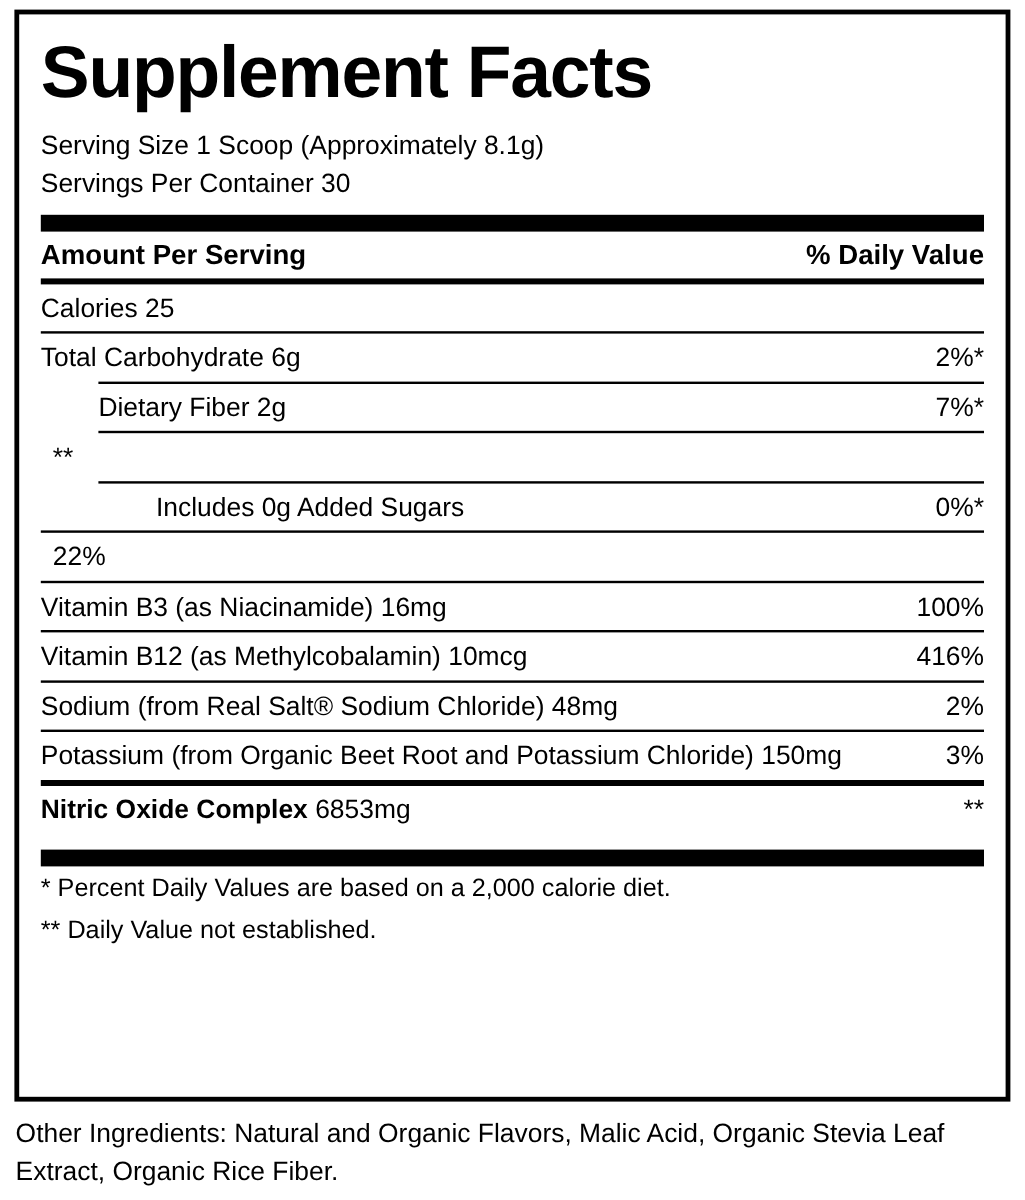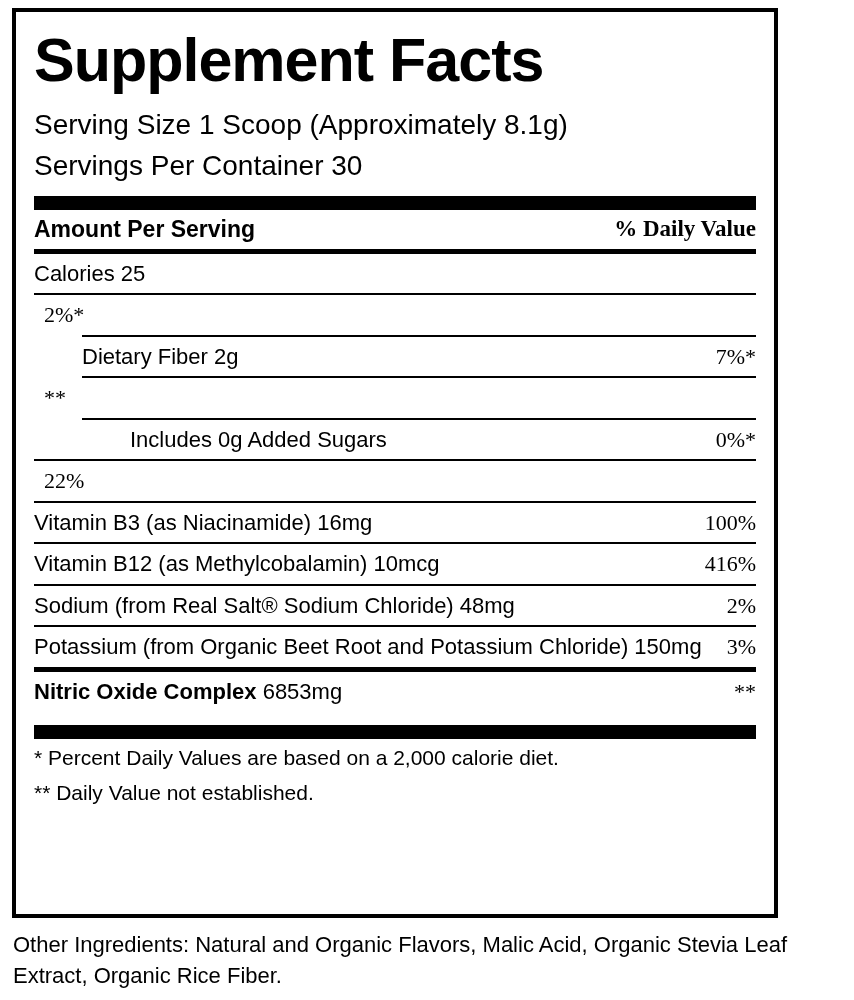--- a/index.html
+++ b/index.html
@@ -12,35 +12,35 @@
     height: 1000px;
     font-family: "Liberation Sans", sans-serif;
     color: #000000;
     position: relative;
     overflow: hidden;
   }
   .panel {
     position: absolute;
     left: 12px;
     top: 8px;
-    width: 766px;
+    width: 830px;
     border: 4px solid #000000;
     box-sizing: border-box;
     padding: 14px 18px 10px 18px;
     height: 910px;
   }
   .title {
     font-size: 61px;
     font-weight: bold;
     line-height: 1.0;
     letter-spacing: -1px;
     margin: 4px 0 14px 0;
   }
   .serving-line {
-    font-size: 28px;
+    font-size: 22px;
     line-height: 1.45;
   }
   .rule-thick {
     height: 14px;
     background: #000000;
     margin: 10px 0 0 0;
   }
   .rule-med {
     height: 5px;
     background: #000000;
@@ -51,21 +51,21 @@
   }
   .row {
     display: flex;
     justify-content: space-between;
     align-items: flex-start;
     font-size: 22px;
     padding: 6px 0 6px 0;
     line-height: 1.25;
   }
   .row .label { text-align: left; }
-  .row .value { text-align: right; white-space: nowrap; padding-left: 10px; font-family: Liberation Serif, serif; }
+  .row .value { text-align: right; white-space: nowrap; padding-left: 10px; }
   .hdr {
     font-weight: bold;
     font-size: 23px;
     padding: 5px 0 5px 0;
   }
   .indent1 .label { padding-left: 48px; }
   .indent2 .label { padding-left: 96px; }
   .bold-label { font-weight: bold; }
   .sub-rule {
     height: 2px;
@@ -111,20 +111,21 @@
 
   <div class="rule-med"></div>
 
   <div class="row">
     <span class="label">Calories 25</span>
     <span class="value"></span>
   </div>
   <div class="rule-thin"></div>
 
   <div class="row">
+    <span class="label">Total Carbohydrate 6g</span>
     <span class="value">2%*</span>
   </div>
   <div class="sub-rule"></div>
 
   <div class="row indent1">
     <span class="label">Dietary Fiber 2g</span>
     <span class="value">7%*</span>
   </div>
   <div class="sub-rule"></div>
 

